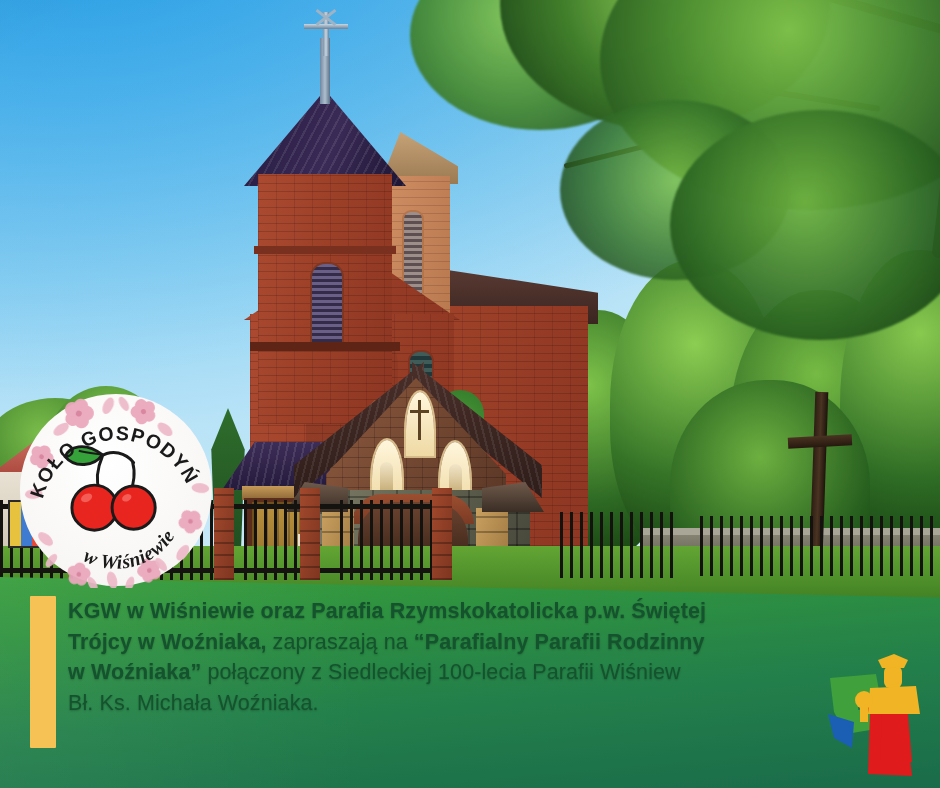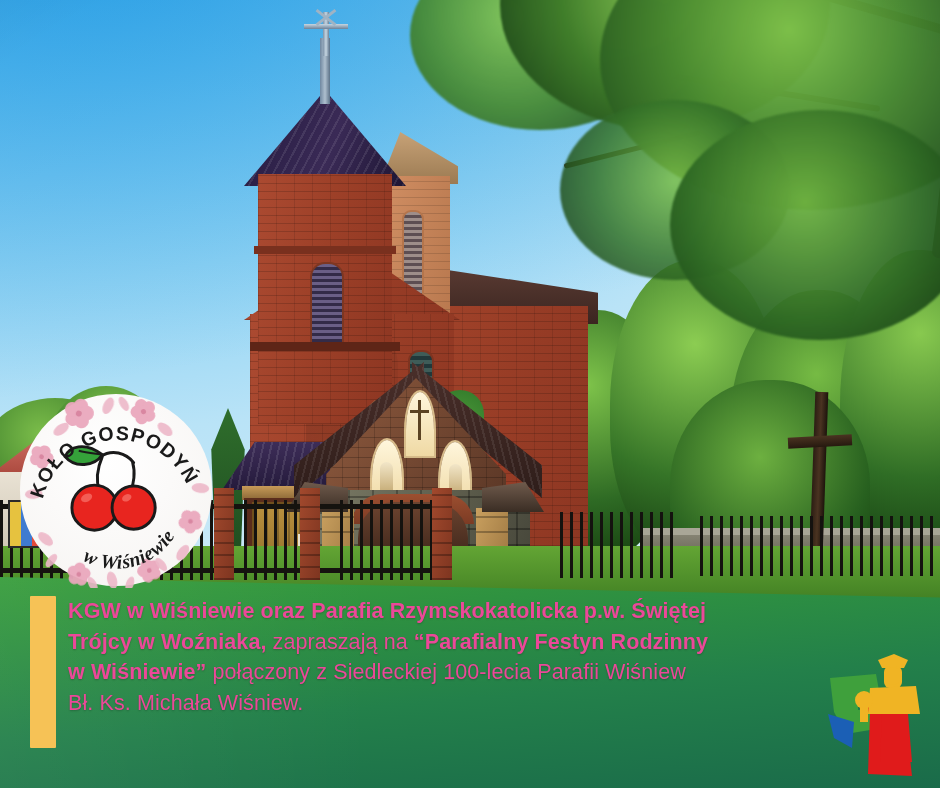--- a/index.html
+++ b/index.html
@@ -221,21 +221,21 @@
   
   .badge{position:absolute;left:18px;top:392px;width:196px;height:196px;}
   .badge svg{display:block;}
 
   
   .banner{position:absolute;left:0;top:560px;width:940px;height:228px;
     background:linear-gradient(175deg,#3aa03a 0%,#2f9240 26%,#23804a 58%,#1a6b4a 100%);
     clip-path:polygon(0% 7.5%, 100% 16.5%, 100% 100%, 0% 100%);}
   .bannersheen{position:absolute;inset:0;background:linear-gradient(90deg,rgba(255,255,255,.05),rgba(255,255,255,0) 40%);}
   .accentbar{position:absolute;left:30px;top:596px;width:26px;height:152px;background:#f6c256;border-radius:1px;}
-  .btext{position:absolute;left:68px;top:596px;width:790px;color:#ec4899;
+  .btext{position:absolute;left:68px;top:596px;width:790px;color:#14532d;
     font-size:21.5px;line-height:30.5px;letter-spacing:.1px;text-shadow:0 1px 2px rgba(0,0,0,.22);}
   .btext b{font-weight:bold;}
 
   
   .emblem{position:absolute;left:824px;top:652px;width:112px;height:124px;}
 </style>
 </head>
 <body>
 
 <div id="poster">
@@ -367,23 +367,23 @@
   <div class="banner">
     <div class="bannersheen"></div>
   </div>
 
   <div class="accentbar"></div>
 
   <div class="btext">
     <div>
       <b>KGW w Wiśniewie oraz Parafia Rzymskokatolicka p.w. Świętej</b>
     </div>
-    <div><b>Trójcy w Woźniaka,</b><span> zapraszają na </span><b>“Parafialny Festyn Rodzinny</b></div>
-    <div><b>w Wiśniewie”</b><span> połączony z Siedleckiej 100-lecia Parafii Wiśniew</span></div>
-    <div>Bł. Ks. Michała Wiśniew.</div>
+    <div><b>Trójcy w Woźniaka,</b><span> zapraszają na </span><b>“Parafialny Parafii Rodzinny</b></div>
+    <div><b>w Woźniaka”</b><span> połączony z Siedleckiej 100-lecia Parafii Wiśniew</span></div>
+    <div>Bł. Ks. Michała Woźniaka.</div>
   </div>
 
   <div class="badge">
     <svg viewBox="0 0 200 200" width="196" height="196" aria-hidden="true">
       <defs>
         <path id="arcTop" d="M 24,118 A 78,78 0 0 1 176,104" fill="none"></path>
         <path id="arcBot" d="M 44,152 A 70,70 0 0 0 158,150" fill="none"></path>
         <radialGradient id="bgw" cx="45%" cy="35%" r="70%">
           <stop offset="0%" stop-color="#ffffff"></stop>
           <stop offset="100%" stop-color="#f7f5f3"></stop>

